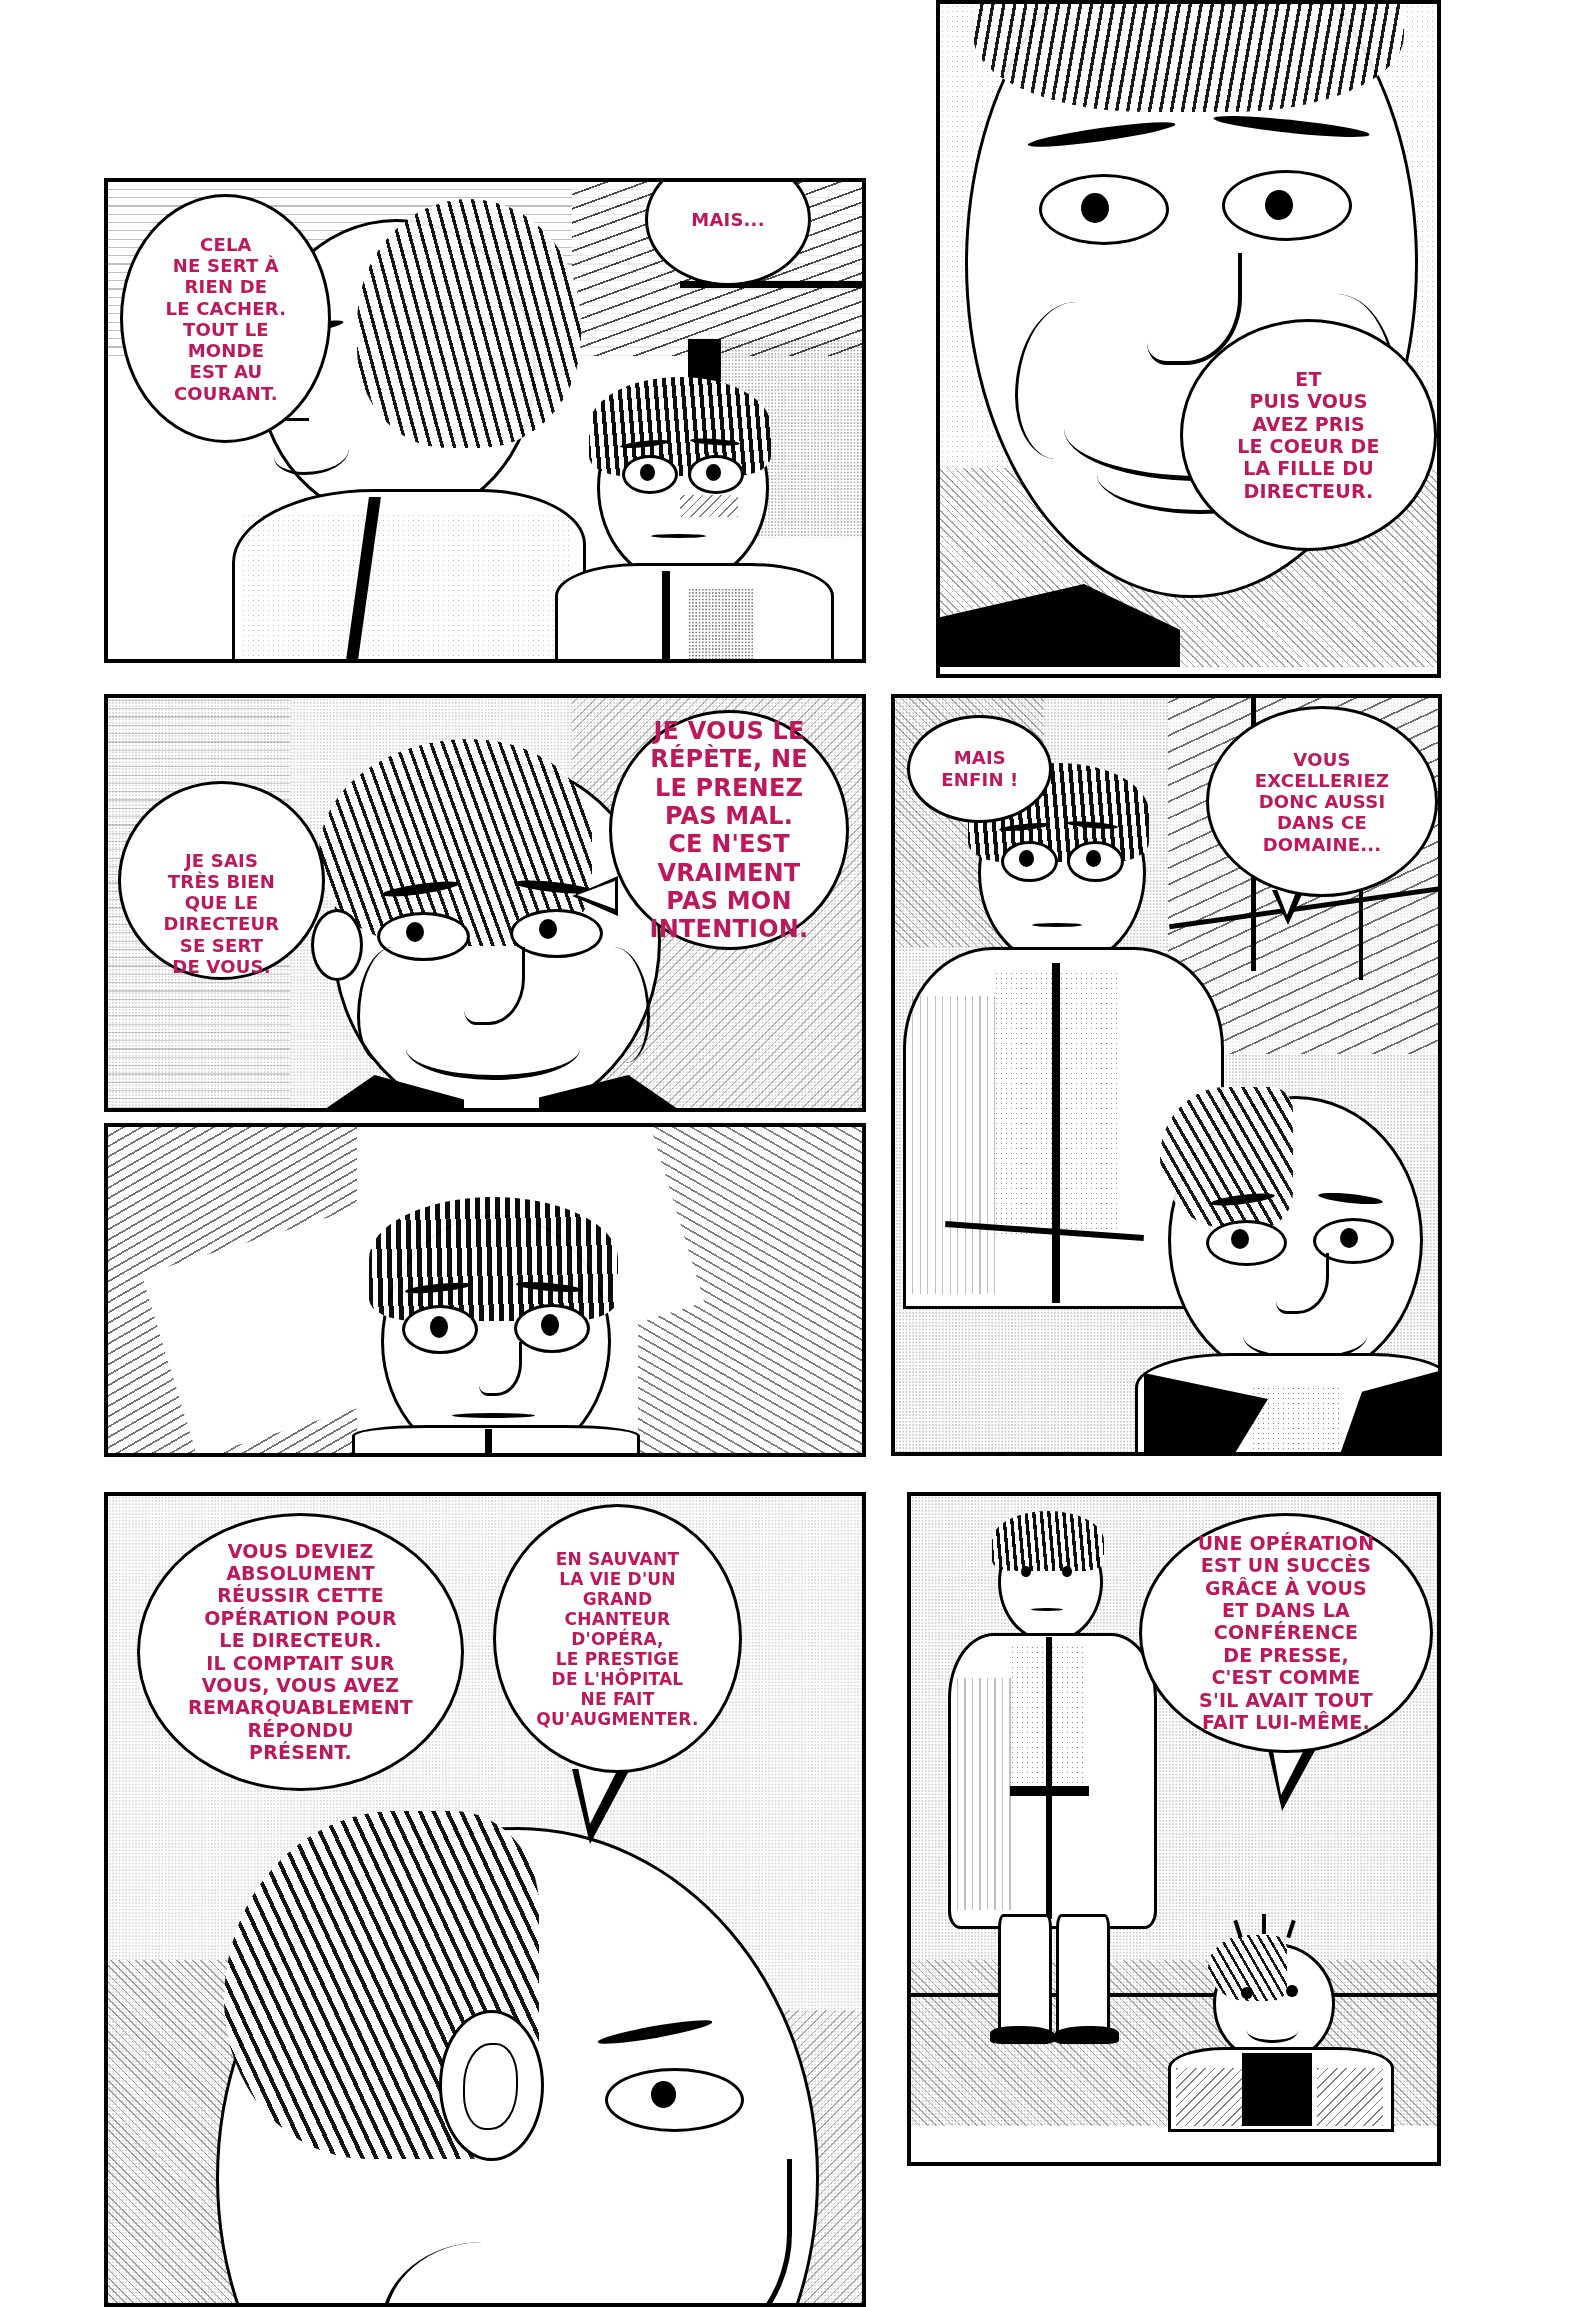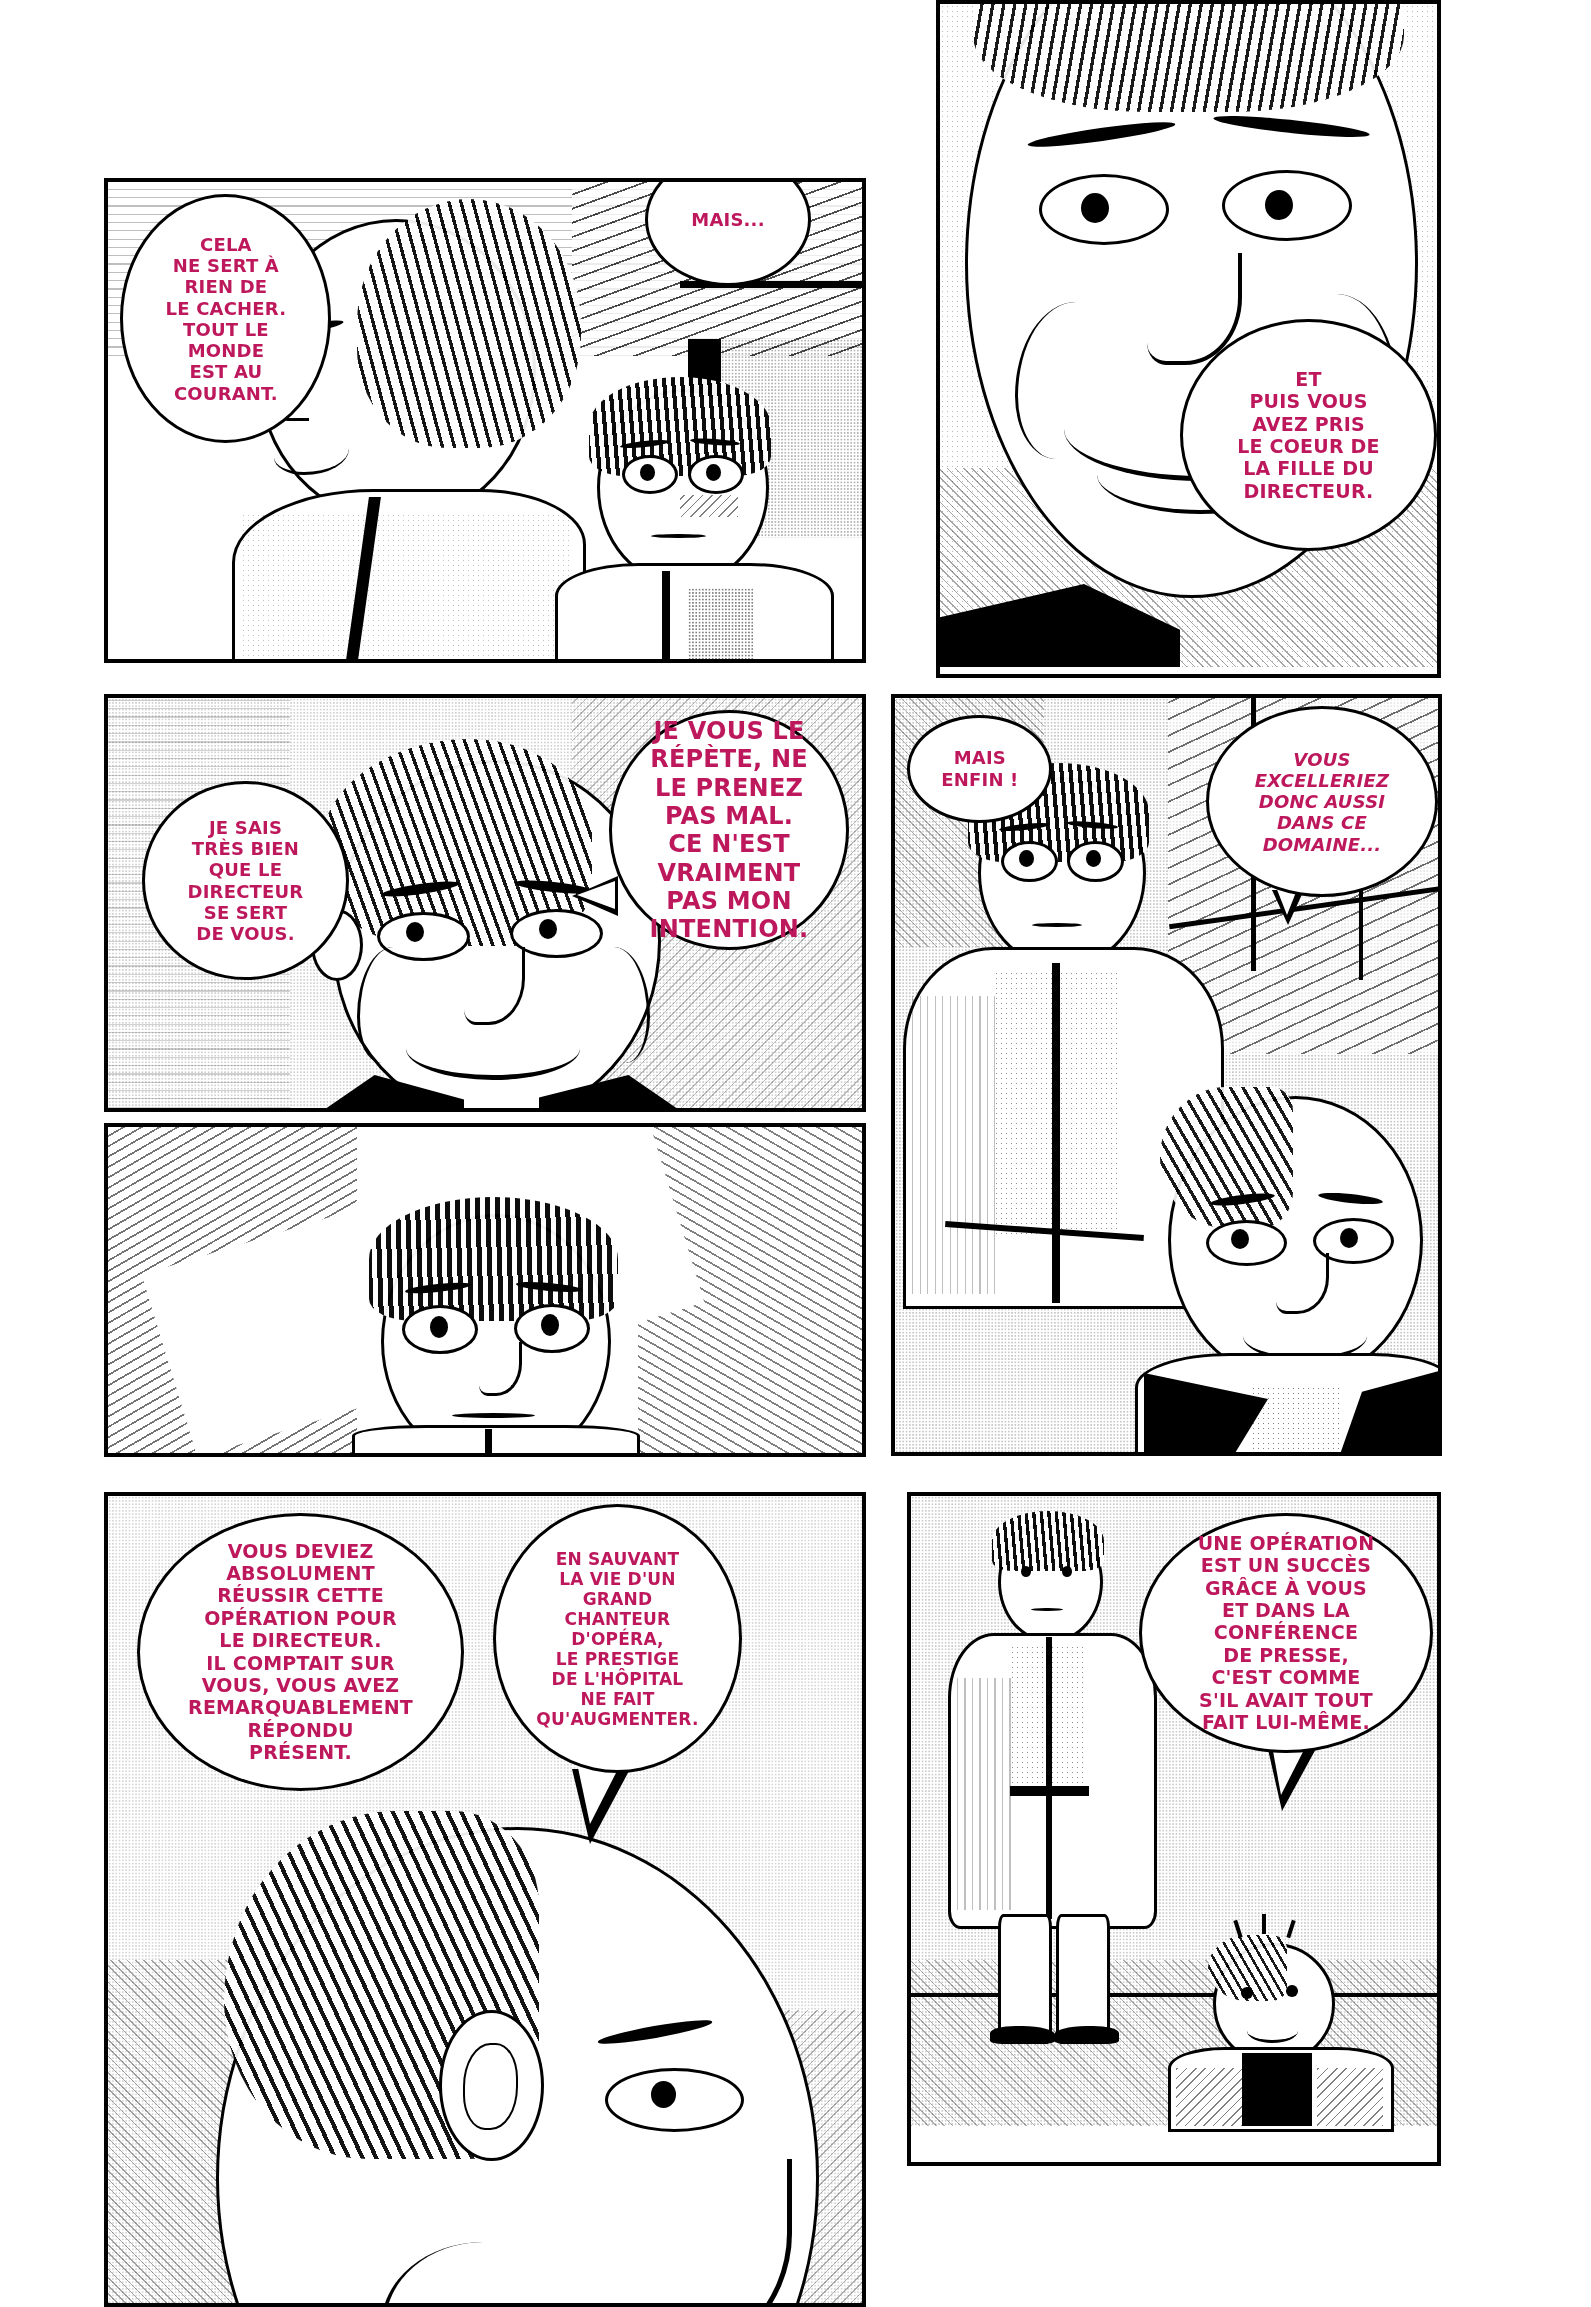--- a/index.html
+++ b/index.html
@@ -240,21 +240,21 @@
     <div class="art outline" style="left:240px; top:655px; width:311px; height:108px; border-radius:30% 25% 0 0;"></div>
     <div class="art ink" style="left:249px; top:675px; width:124px; height:87px; clip-path: polygon(0 0, 100% 30%, 70% 100%, 0 100%);"></div>
     <div class="art ink" style="left:431px; top:671px; width:120px; height:91px; clip-path: polygon(30% 25%, 100% 0, 100% 100%, 10% 100%);"></div>
     <div class="art tone-dots" style="left:356px; top:688px; width:91px; height:75px; opacity:.5;"></div>
 
     <div class="balloon" style="left:12.4px; top:16.6px; width:145px; height:108px;">
       <span class="txt" style="font-size:18px;">MAIS
 ENFIN !</span>
     </div>
     <div class="balloon" style="left:311px; top:8.3px; width:232px; height:191px;">
-      <span class="txt" style="font-size:18px;font-style:italic;">VOUS
+      <span class="txt" style="font-size:18px;">VOUS
 EXCELLERIEZ
 DONC AUSSI
 DANS CE
 DOMAINE...</span>
     </div>
     <div class="tail" style="left:377px; top:192px; border-top:35px solid #000; border-left:16.6px solid transparent; border-right:16.6px solid transparent;"></div>
     <div class="tail" style="left:381px; top:189px; border-top:28px solid #fff; border-left:11.6px solid transparent; border-right:11.6px solid transparent;"></div>
   </div>
 
   <div class="panel" style="left:104px; top:694px; width:762px; height:418px;">
@@ -274,21 +274,21 @@
     <div class="art" style="left:356px; top:249px; width:58px; height:75px; border-right:3.3px solid #000; border-bottom:3.3px solid #000; border-radius:0 0 60% 20%;"></div>
     <div class="art" style="left:298px; top:319px; width:174px; height:58px; border-bottom:5px solid #000; border-radius:0 0 50% 50%;"></div>
     <div class="art" style="left:249px; top:249px; width:58px; height:116px; border-left:3.3px solid #000; border-radius:60% 0 0 40%;"></div>
     <div class="art" style="left:481px; top:249px; width:58px; height:116px; border-right:3.3px solid #000; border-radius:0 60% 40% 0;"></div>
 
     <div class="shape outline oval" style="left:203px; top:211px; width:46px; height:66px;"></div>
 
     <div class="art ink" style="left:207px; top:377px; width:149px; height:41px; clip-path: polygon(40% 0, 100% 60%, 100% 100%, 0 100%);"></div>
     <div class="art ink" style="left:431px; top:377px; width:149px; height:41px; clip-path: polygon(0 55%, 60% 0, 100% 100%, 0 100%);"></div>
 
-    <div class="balloon" style="left:34px; top:83px; width:207px; height:199px;">
+    <div class="balloon" style="left:10px; top:83px; width:207px; height:199px;align-items:flex-end;">
       <span class="txt" style="font-size:18px;">JE SAIS
 TRÈS BIEN
 QUE LE
 DIRECTEUR
 SE SERT
 DE VOUS.</span>
     </div>
     <div class="balloon" style="left:501px; top:12.4px; width:240px; height:240px;">
       <span class="txt" style="font-size:24px;">JE VOUS LE
 RÉPÈTE, NE

